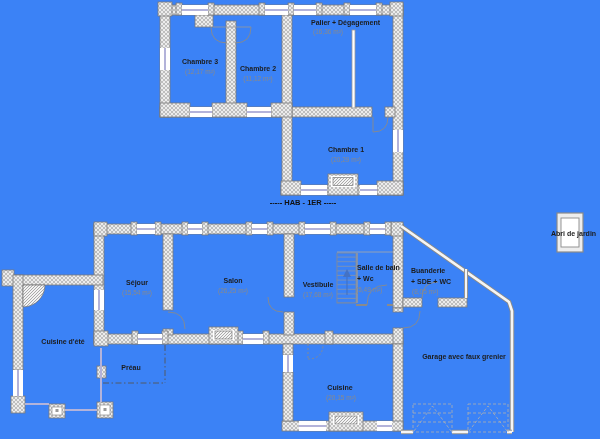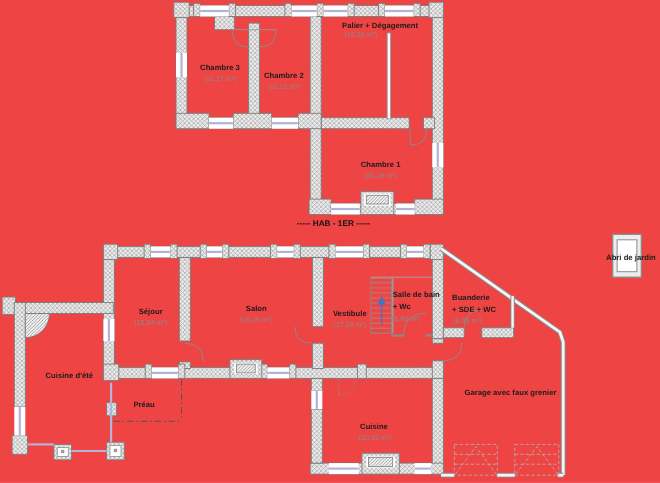--- a/index.html
+++ b/index.html
@@ -1,16 +1,16 @@
 <!DOCTYPE html>
 <html><head>
 <meta charset="utf-8">
 <style>
   html,body{margin:0;padding:0;background:#fff;}
-  #stage{position:relative;width:600px;height:439px;background:#ef4444;overflow:hidden;
+  #stage{position:relative;width:600px;height:439px;background:#3b82f6;overflow:hidden;
          font-family:"Liberation Sans", sans-serif;}
   svg{position:absolute;left:0;top:0;}
   .nm{font-family:"Liberation Sans", sans-serif;font-size:7px;font-weight:bold;fill:#1c1c1c;}
   .ar{font-family:"Liberation Sans", sans-serif;font-size:6.5px;fill:#8a8a8a;}
   .ttl{font-family:"Liberation Sans", sans-serif;font-size:7.5px;font-weight:bold;fill:#111;}
 </style>
 </head>
 <body>
 
 <div id="stage">

